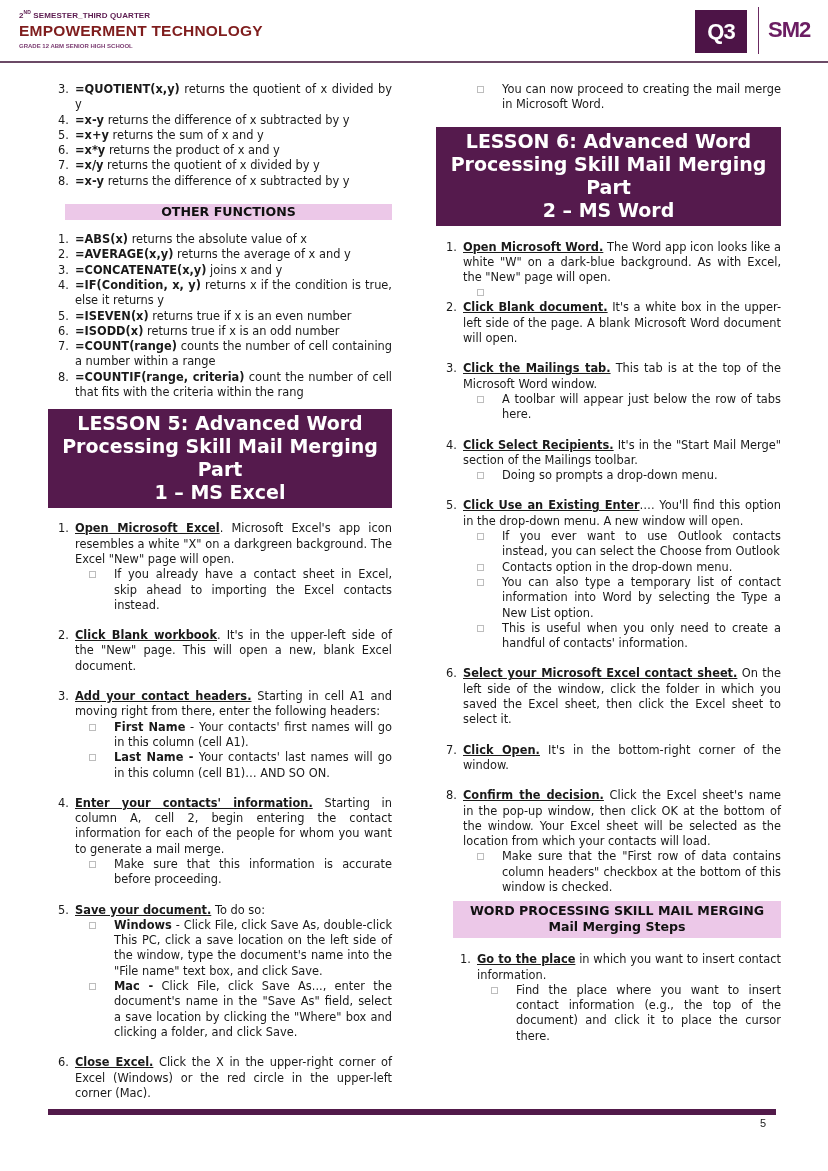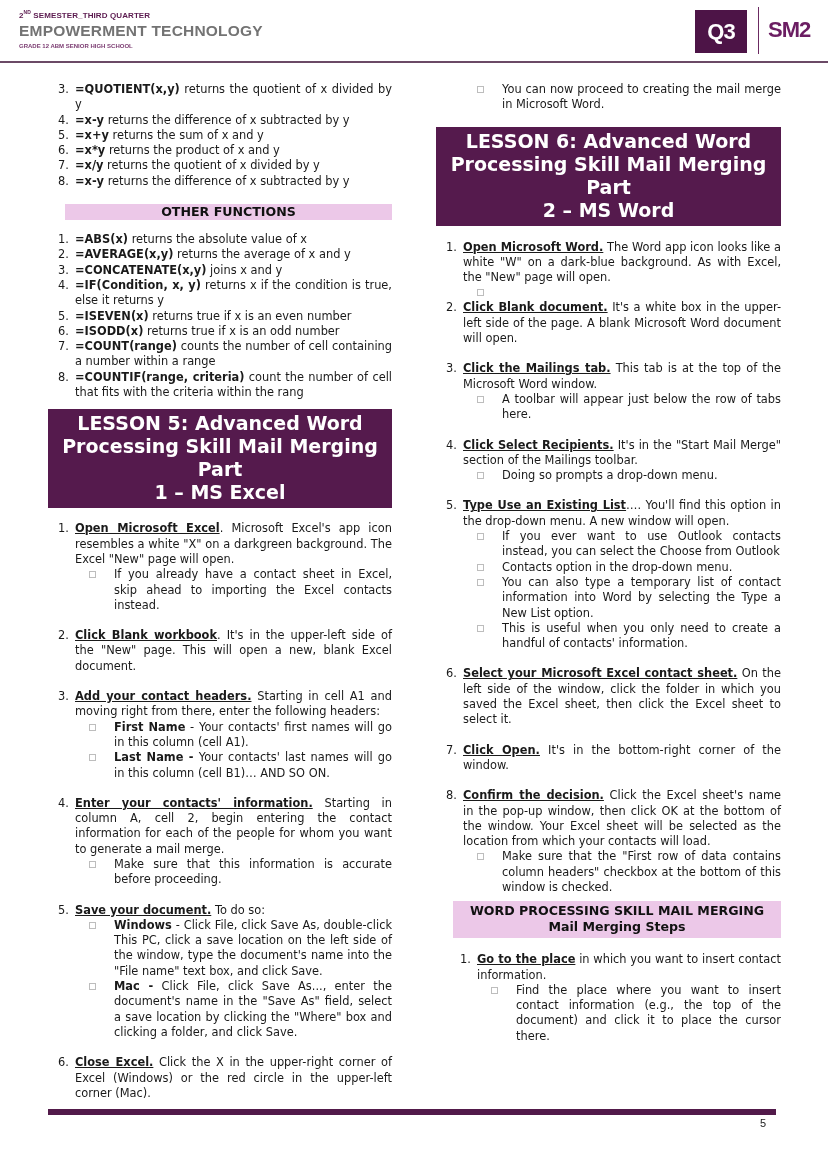--- a/index.html
+++ b/index.html
@@ -2,21 +2,21 @@
 <html><head>
 <meta charset="utf-8">
 <style>
   * { box-sizing: border-box; margin: 0; padding: 0; }
   html, body { width: 828px; height: 1171px; background: #ffffff; overflow: hidden; }
   body { position: relative; font-family: "DejaVu Sans", sans-serif; color: #1a1a1a; }
 
   .header { position: absolute; left: 0; top: 0; width: 828px; height: 62px; }
   .hdr-semester { position: absolute; left: 19px; top: 9px; font-family: "Liberation Sans", sans-serif; font-weight: bold; font-size: 8px; color: #5b1a4f; letter-spacing: 0.1px; }
   .hdr-semester sup { font-size: 5px; }
-  .hdr-title { position: absolute; left: 19px; top: 22px; font-family: "Liberation Sans", sans-serif; font-weight: bold; font-size: 15.5px; color: #737373; letter-spacing: 0.2px; }
+  .hdr-title { position: absolute; left: 19px; top: 22px; font-family: "Liberation Sans", sans-serif; font-weight: bold; font-size: 15.5px; color: #7f1d1d; letter-spacing: 0.2px; }
   .hdr-school { position: absolute; left: 19px; top: 43px; font-family: "Liberation Sans", sans-serif; font-weight: bold; font-size: 6px; color: #7a3a70; }
   .hdr-q3 { position: absolute; left: 695px; top: 10px; width: 52px; height: 43px; background: #4d1447; color: #fff; font-family: "Liberation Sans", sans-serif; font-weight: bold; font-size: 22px; display: flex; align-items: center; justify-content: center; letter-spacing: -1px; }
   .hdr-divider { position: absolute; left: 758px; top: 7px; width: 1px; height: 47px; background: #6b2a62; }
   .hdr-sm2 { position: absolute; left: 768px; top: 17px; font-family: "Liberation Sans", sans-serif; font-weight: bold; font-size: 22px; color: #6b1d62; letter-spacing: -1px; }
   .hdr-rule { position: absolute; left: 0; top: 61px; width: 828px; height: 2px; background: #6b4a66; }
 
   .col { position: absolute; font-size: 11.4px; line-height: 15.3px; }
   .col-left { left: 48px; top: 82px; width: 344px; }
   .col-right { left: 436px; top: 82px; width: 345px; }
 
@@ -111,21 +111,21 @@
       <div class="sub"><span class="box"></span></div>
       <div class="gap"></div>
       <div class="item"><span class="num">2.</span><u>Click Blank document.</u><span> It's a white box in the upper-left side of the page. A blank Microsoft Word document will open.</span></div>
       <div class="gap"></div>
       <div class="item"><span class="num">3.</span><u>Click the Mailings tab.</u><span> This tab is at the top of the Microsoft Word window.</span></div>
       <div class="sub"><span class="box"></span><span>A toolbar will appear just below the row of tabs here.</span></div>
       <div class="gap"></div>
       <div class="item"><span class="num">4.</span><u>Click Select Recipients.</u><span> It's in the "Start Mail Merge" section of the Mailings toolbar.</span></div>
       <div class="sub"><span class="box"></span><span>Doing so prompts a drop-down menu.</span></div>
       <div class="gap"></div>
-      <div class="item"><span class="num">5.</span><u>Type Use an Existing List</u><span>…. You'll find this option in the drop-down menu. A new window will open.</span></div>
+      <div class="item"><span class="num">5.</span><u>Click Use an Existing Enter</u><span>…. You'll find this option in the drop-down menu. A new window will open.</span></div>
       <div class="sub"><span class="box"></span><span>If you ever want to use Outlook contacts instead, you can select the Choose from Outlook</span></div>
       <div class="sub"><span class="box"></span><span>Contacts option in the drop-down menu.</span></div>
       <div class="sub"><span class="box"></span><span>You can also type a temporary list of contact information into Word by selecting the Type a New List option.</span></div>
       <div class="sub"><span class="box"></span><span>This is useful when you only need to create a handful of contacts' information.</span></div>
       <div class="gap"></div>
       <div class="item"><span class="num">6.</span><u>Select your Microsoft Excel contact sheet.</u><span> On the left side of the window, click the folder in which you saved the Excel sheet, then click the Excel sheet to select it.</span></div>
       <div class="gap"></div>
       <div class="item"><span class="num">7.</span><u>Click Open.</u><span> It's in the bottom-right corner of the window.</span></div>
       <div class="gap"></div>
       <div class="item"><span class="num">8.</span><u>Confirm the decision.</u><span> Click the Excel sheet's name in the pop-up window, then click OK at the bottom of the window. Your Excel sheet will be selected as the location from which your contacts will load.</span></div>

